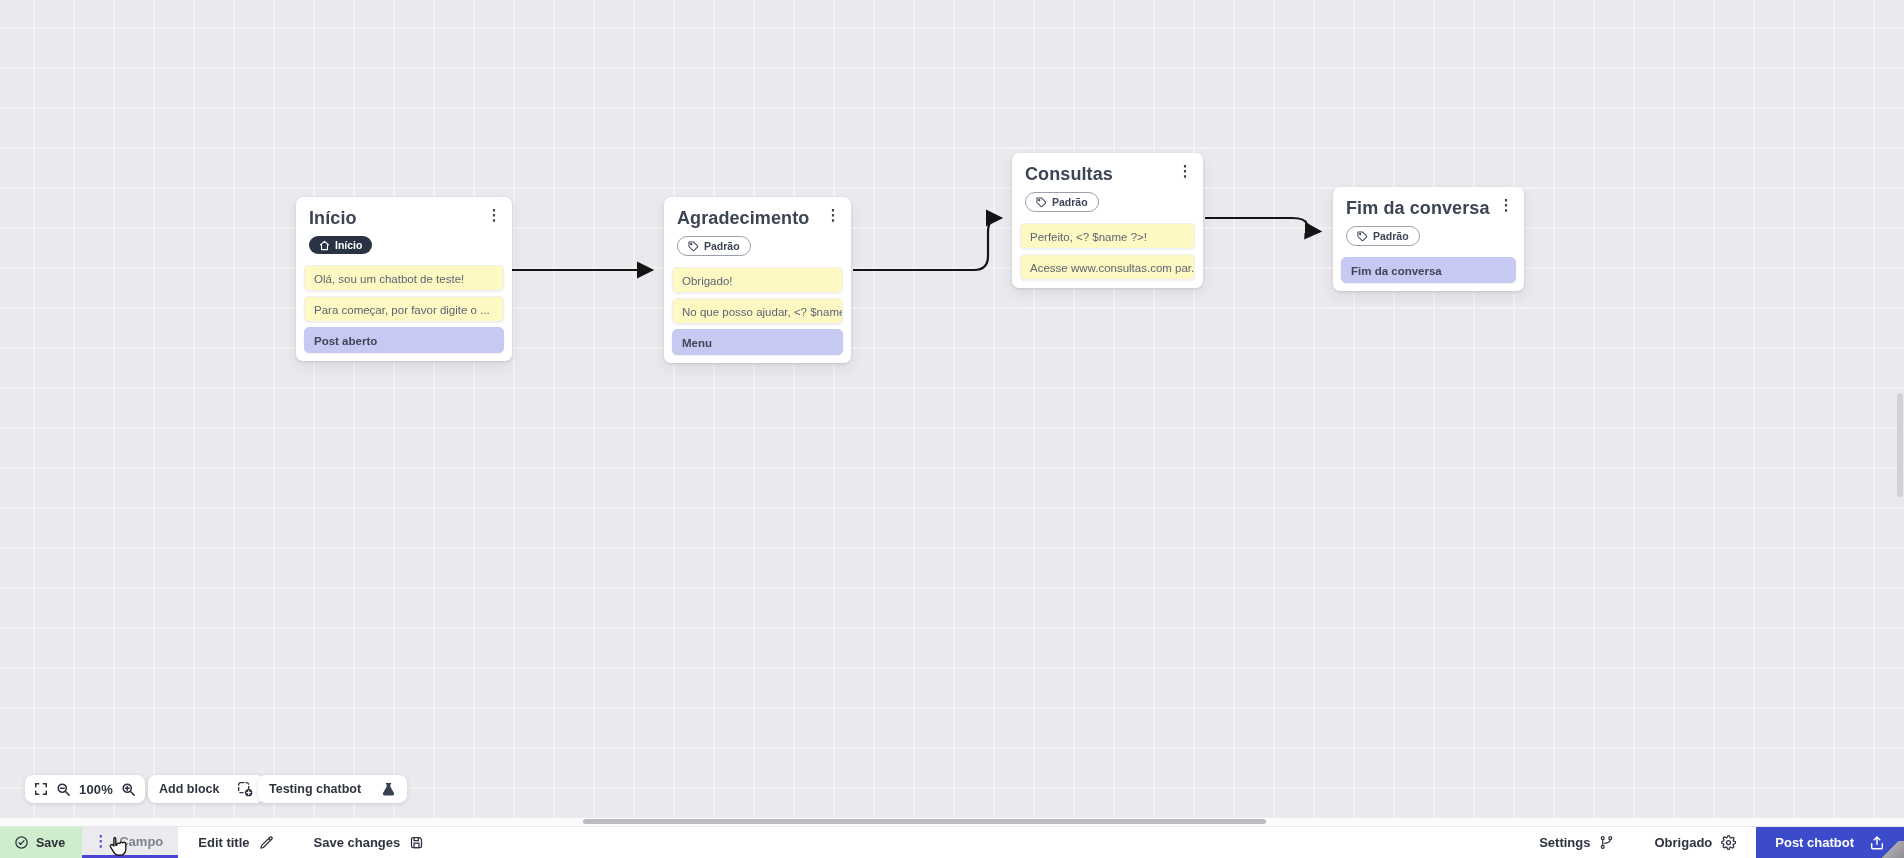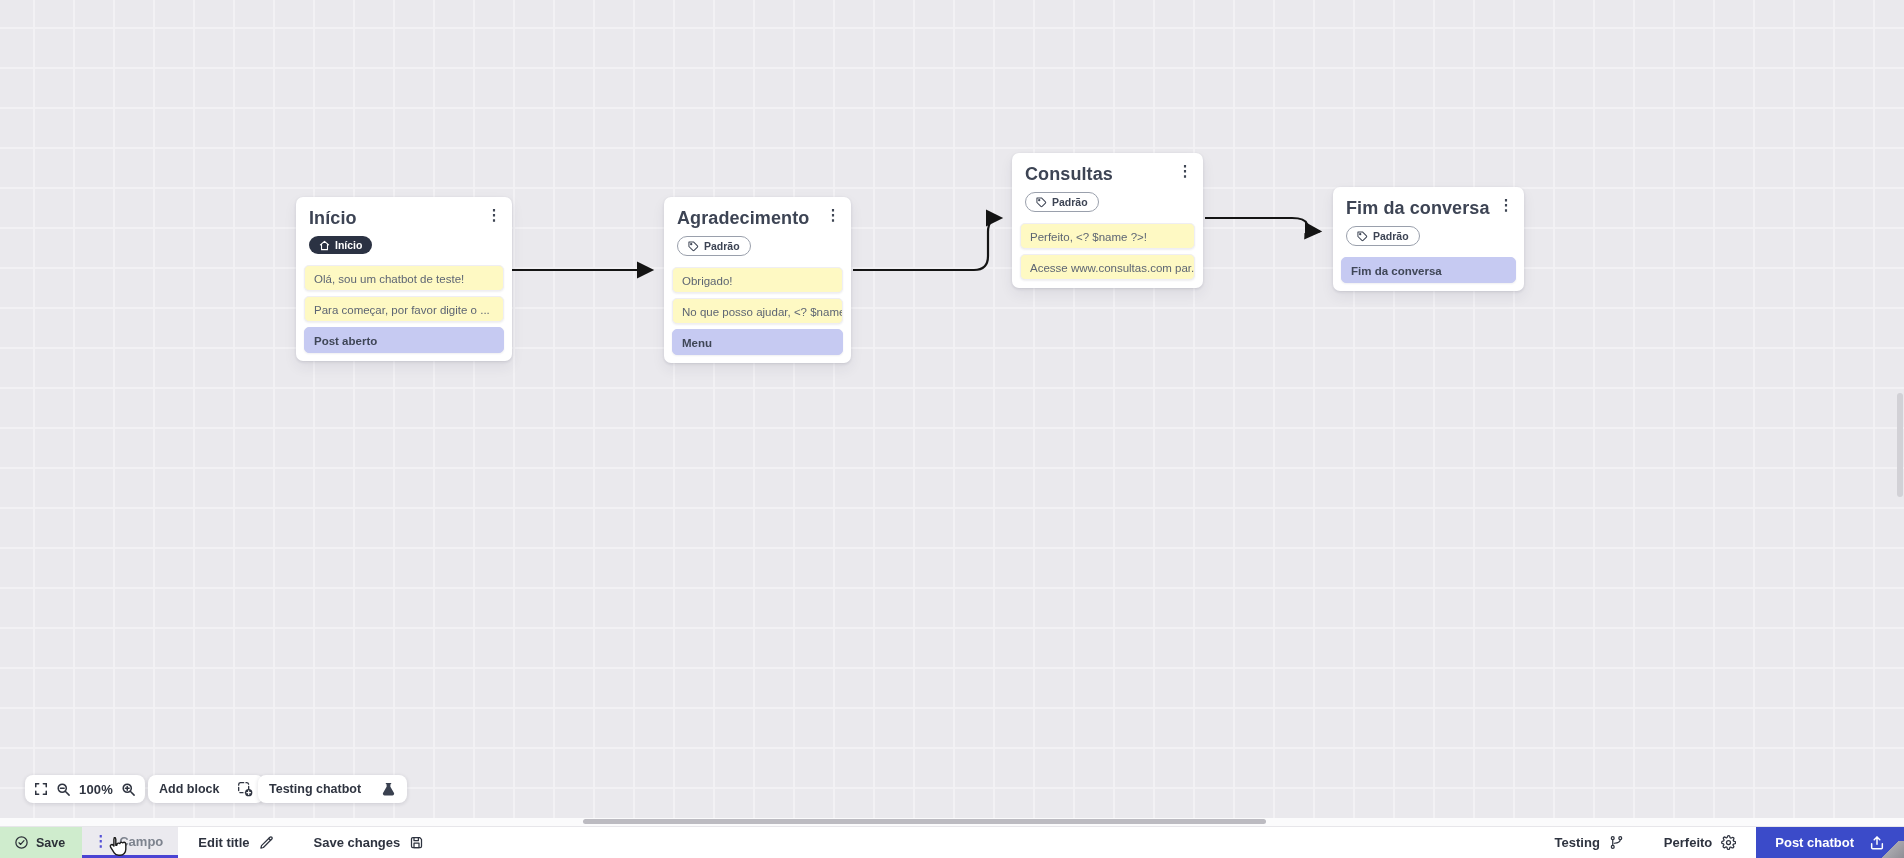--- a/index.html
+++ b/index.html
@@ -257,32 +257,32 @@
     <svg class="icn" width="15" height="15" viewBox="0 0 24 24" fill="none" stroke="#2e333f" stroke-width="2" stroke-linejoin="round">
         <path d="M4 6a2 2 0 0 1 2-2h11l3 3v11a2 2 0 0 1-2 2H6a2 2 0 0 1-2-2V6z"></path>
         <path d="M8 4v5h7V4"></path>
         <rect x="8" y="13" width="8" height="7"></rect>
       </svg>
   </div>
 
   <div class="spacer"></div>
 
   <div class="bar-item">
-    <span>Testing</span>
+    <span>Settings</span>
     <svg class="icn" width="15" height="15" viewBox="0 0 24 24" fill="none" stroke="#2e333f" stroke-width="2" stroke-linecap="round" stroke-linejoin="round">
         <circle cx="6" cy="5" r="2.3"></circle>
         <circle cx="18" cy="5" r="2.3"></circle>
         <circle cx="6" cy="19" r="2.3"></circle>
         <path d="M6 7.3v9.4"></path>
         <path d="M18 7.3c0 4.2-4.5 5.7-9.5 5.9"></path>
       </svg>
   </div>
 
   <div class="bar-item">
-    <span>Perfeito</span>
+    <span>Obrigado</span>
     <svg class="icn" width="15" height="15" viewBox="0 0 24 24" fill="none" stroke="#2e333f" stroke-width="2" stroke-linecap="round" stroke-linejoin="round">
         <circle cx="12" cy="12" r="3.2"></circle>
         <path d="M19.4 15a1.7 1.7 0 0 0 .3 1.9l.1.1a2 2 0 1 1-2.9 2.9l-.1-.1a1.7 1.7 0 0 0-1.9-.3 1.7 1.7 0 0 0-1 1.5V21a2 2 0 0 1-4 0v-.1a1.7 1.7 0 0 0-1-1.6 1.7 1.7 0 0 0-1.9.3l-.1.1a2 2 0 1 1-2.9-2.9l.1-.1a1.7 1.7 0 0 0 .3-1.9 1.7 1.7 0 0 0-1.5-1H3a2 2 0 0 1 0-4h.1a1.7 1.7 0 0 0 1.6-1 1.7 1.7 0 0 0-.3-1.9l-.1-.1a2 2 0 1 1 2.9-2.9l.1.1a1.7 1.7 0 0 0 1.9.3 1.7 1.7 0 0 0 1-1.5V3a2 2 0 0 1 4 0v.1a1.7 1.7 0 0 0 1 1.6 1.7 1.7 0 0 0 1.9-.3l.1-.1a2 2 0 1 1 2.9 2.9l-.1.1a1.7 1.7 0 0 0-.3 1.9v.1a1.7 1.7 0 0 0 1.5 1h.2a2 2 0 0 1 0 4h-.1a1.7 1.7 0 0 0-1.5 1z"></path>
       </svg>
   </div>
 
   <div class="post-btn">
     <span>Post chatbot</span>
     <svg class="icn" width="16" height="16" viewBox="0 0 24 24" fill="none" stroke="#fff" stroke-width="2.2" stroke-linecap="round" stroke-linejoin="round">
         <path d="M4 13v6a1.5 1.5 0 0 0 1.5 1.5h13A1.5 1.5 0 0 0 20 19v-6"></path>

